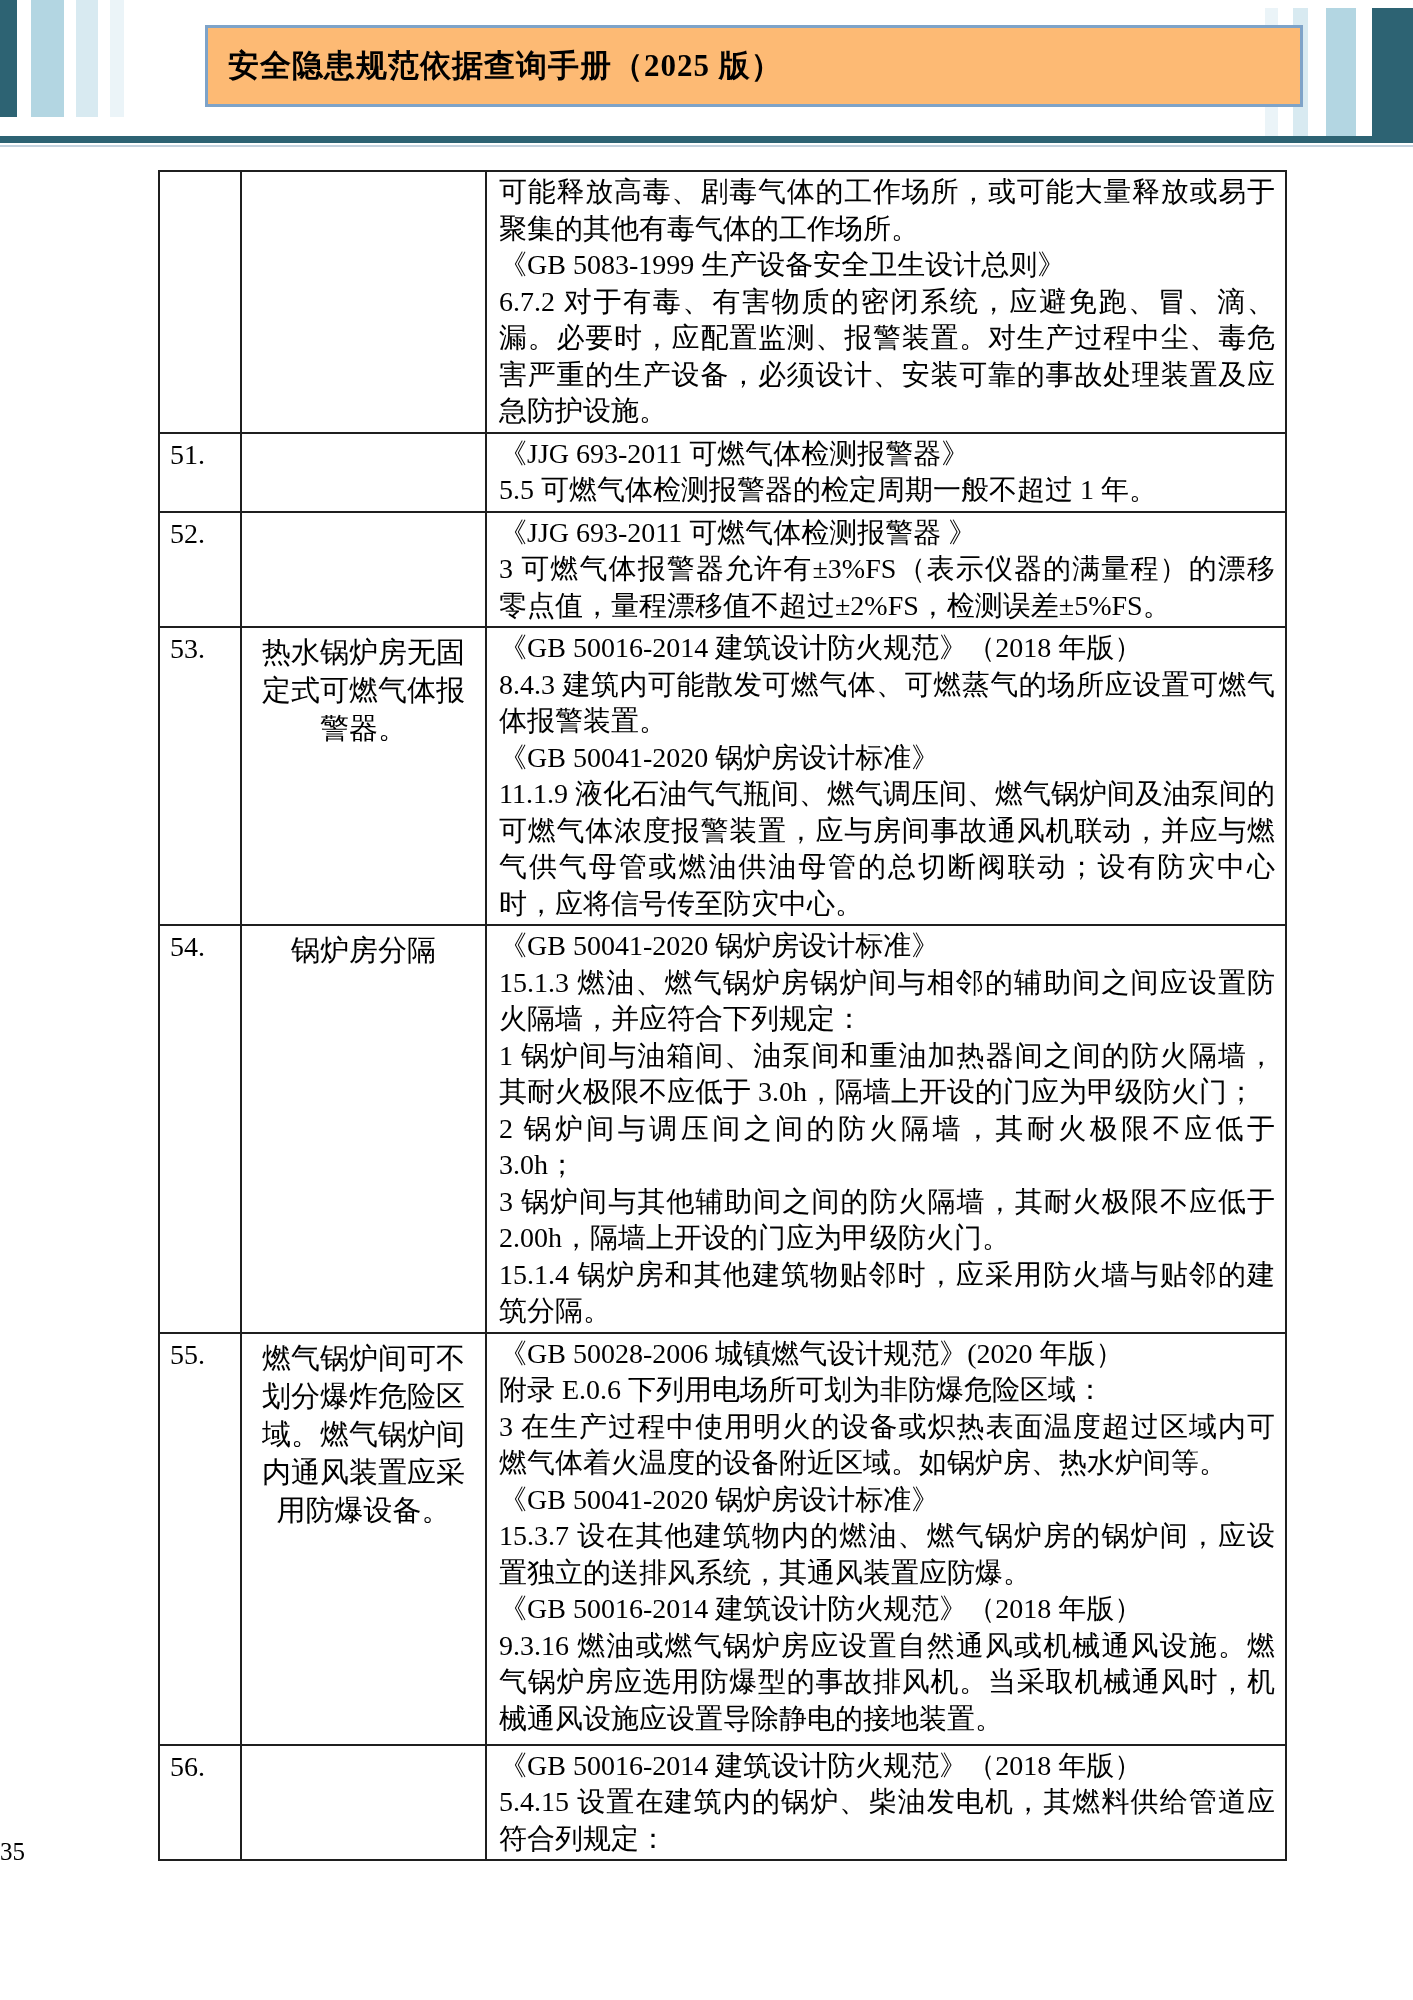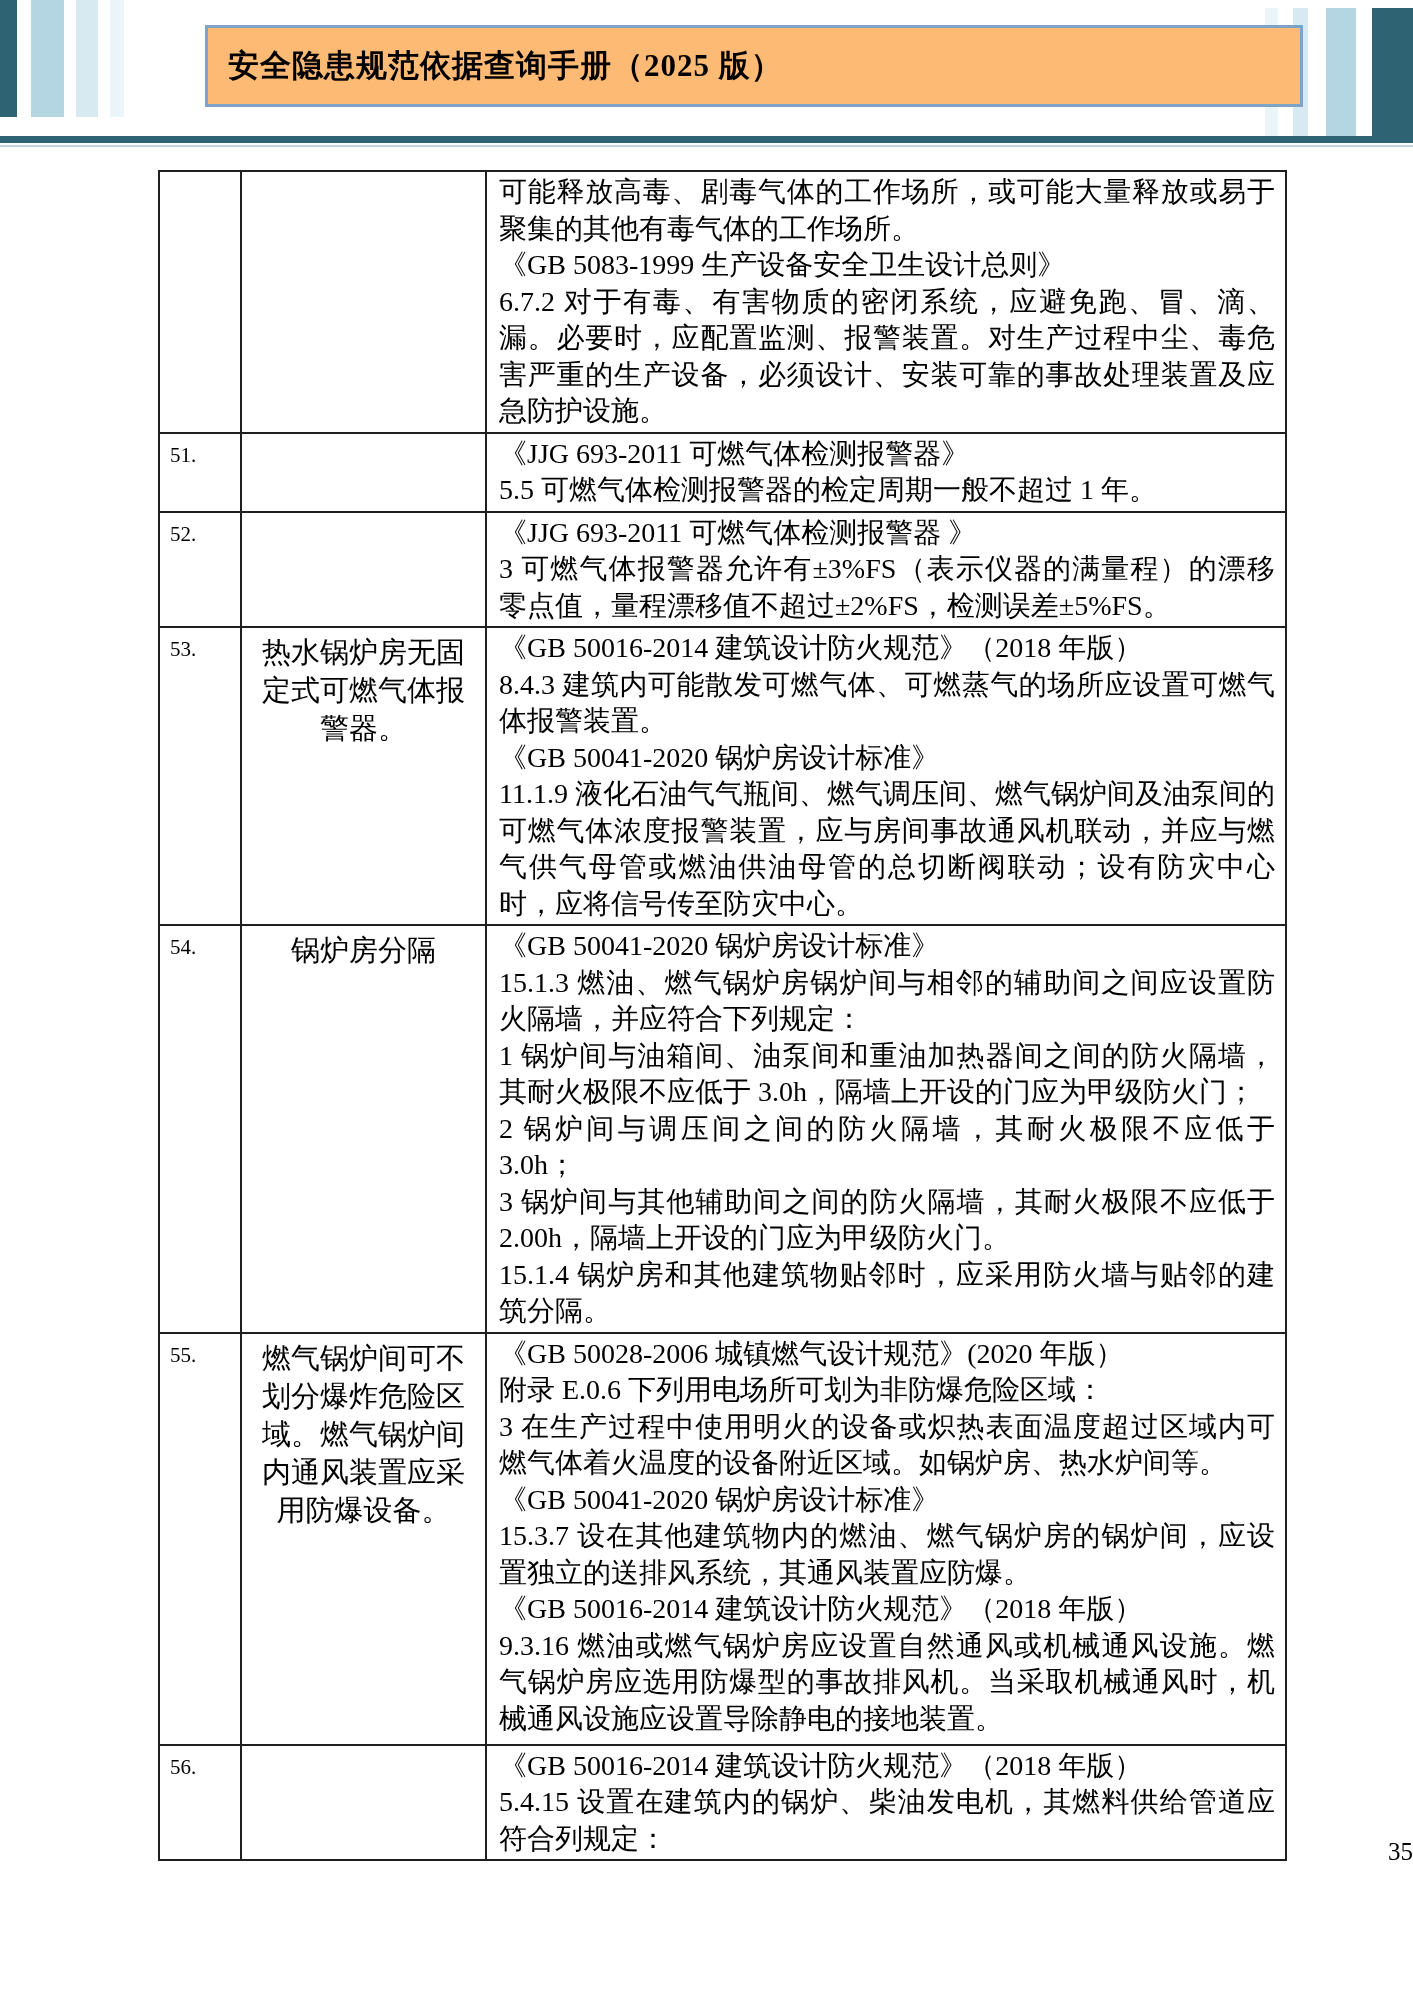--- a/index.html
+++ b/index.html
@@ -46,39 +46,39 @@
   .ref-table td{
     border:2px solid #1f1f1f;
     vertical-align:top;
     overflow:hidden;
   }
   .col-num{width:82px;}
   .col-desc{width:245px;}
   .col-reg{width:800px;}
   .num-cell{
     padding:3px 4px 2px 10px;
-    font-size:21px;line-height:36px;
+    font-size:28px;line-height:36px;
   }
   .desc-cell{
     text-align:center;
     font-size:29px;line-height:38px;
     padding:5px 8px;
   }
   .desc-middle{vertical-align:middle;}
   .reg-cell{
     padding:2px 10px 2px 12px;
     font-size:28px;line-height:36.5px;
   }
   .clause{
     text-align:justify;
     text-justify:inter-ideograph;
   }
   .page-number{
     position:absolute;left:0;top:1838px;width:1413px;
-    text-align:right;font-size:25px;
+    text-align:left;font-size:25px;
   }
 </style>
 </head>
 <body>
 
 <div class="page">
 
   <div class="bar bar-l1"></div>
   <div class="bar bar-l2"></div>
   <div class="bar bar-l3"></div>

